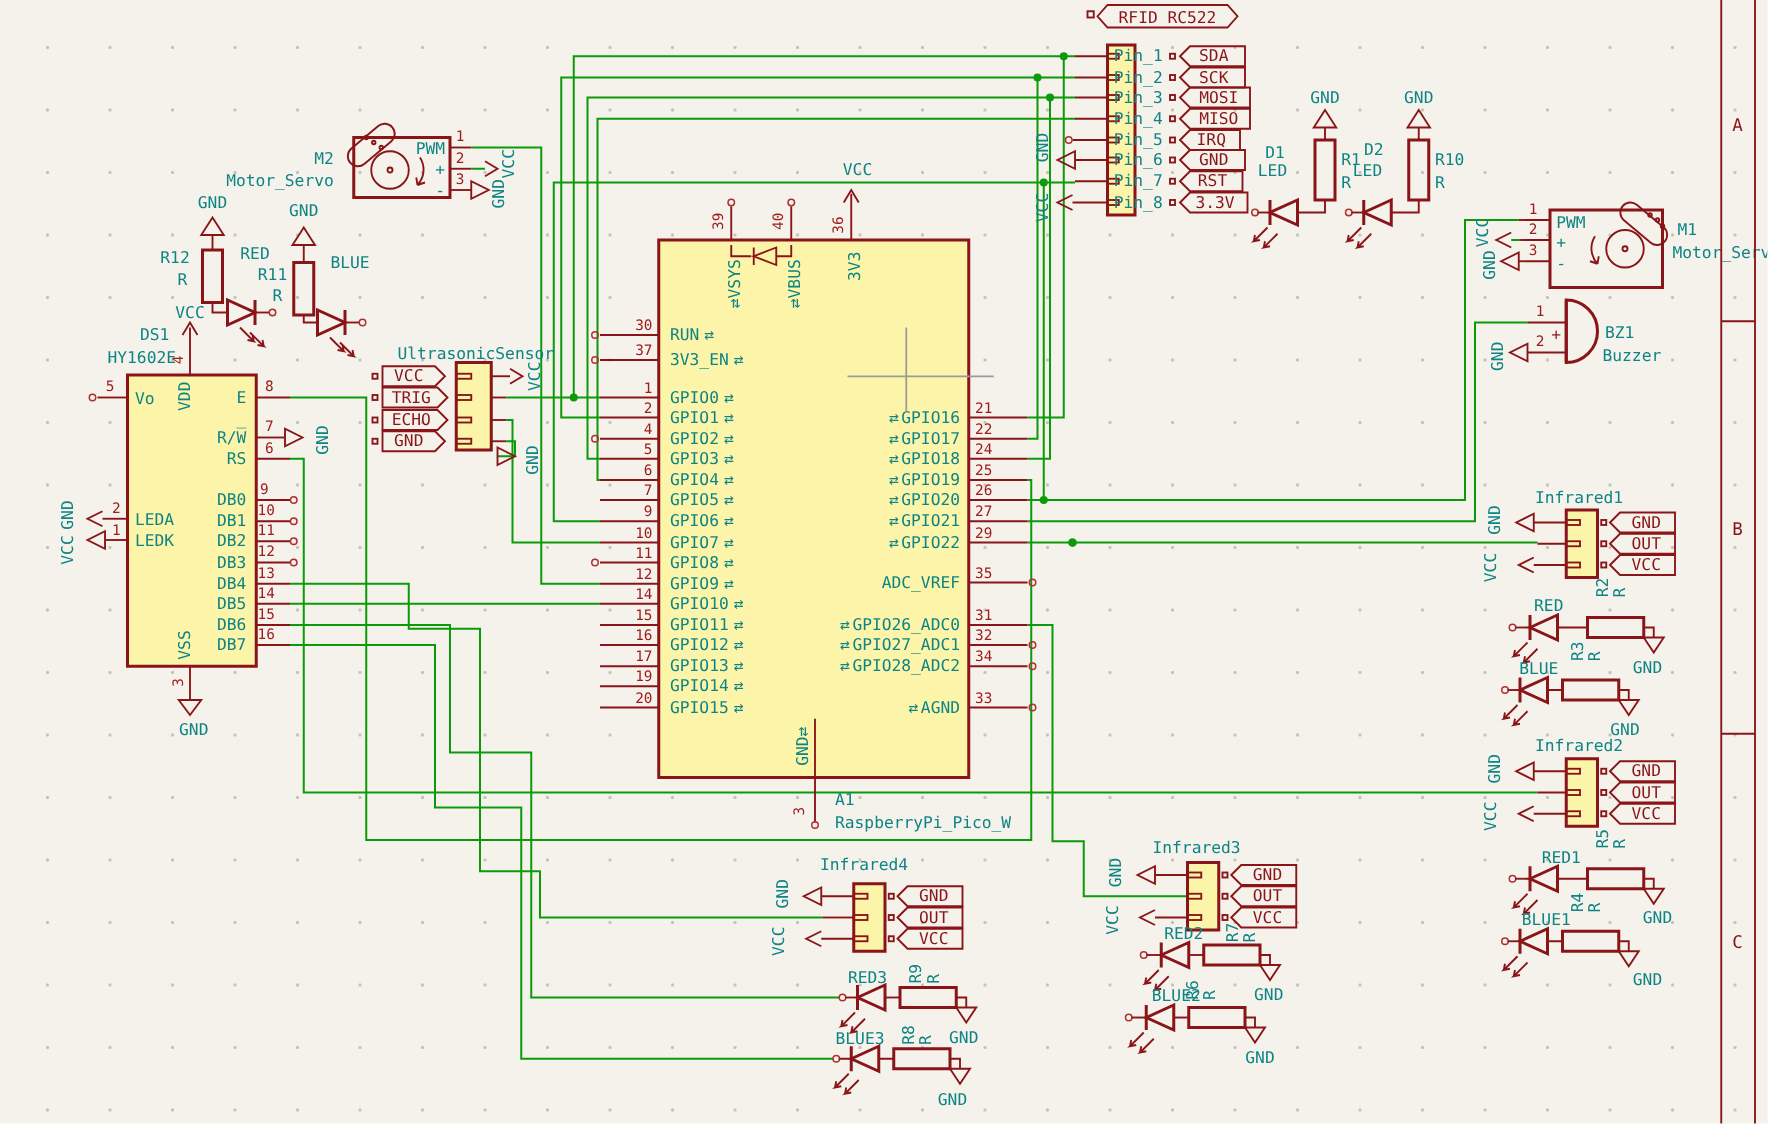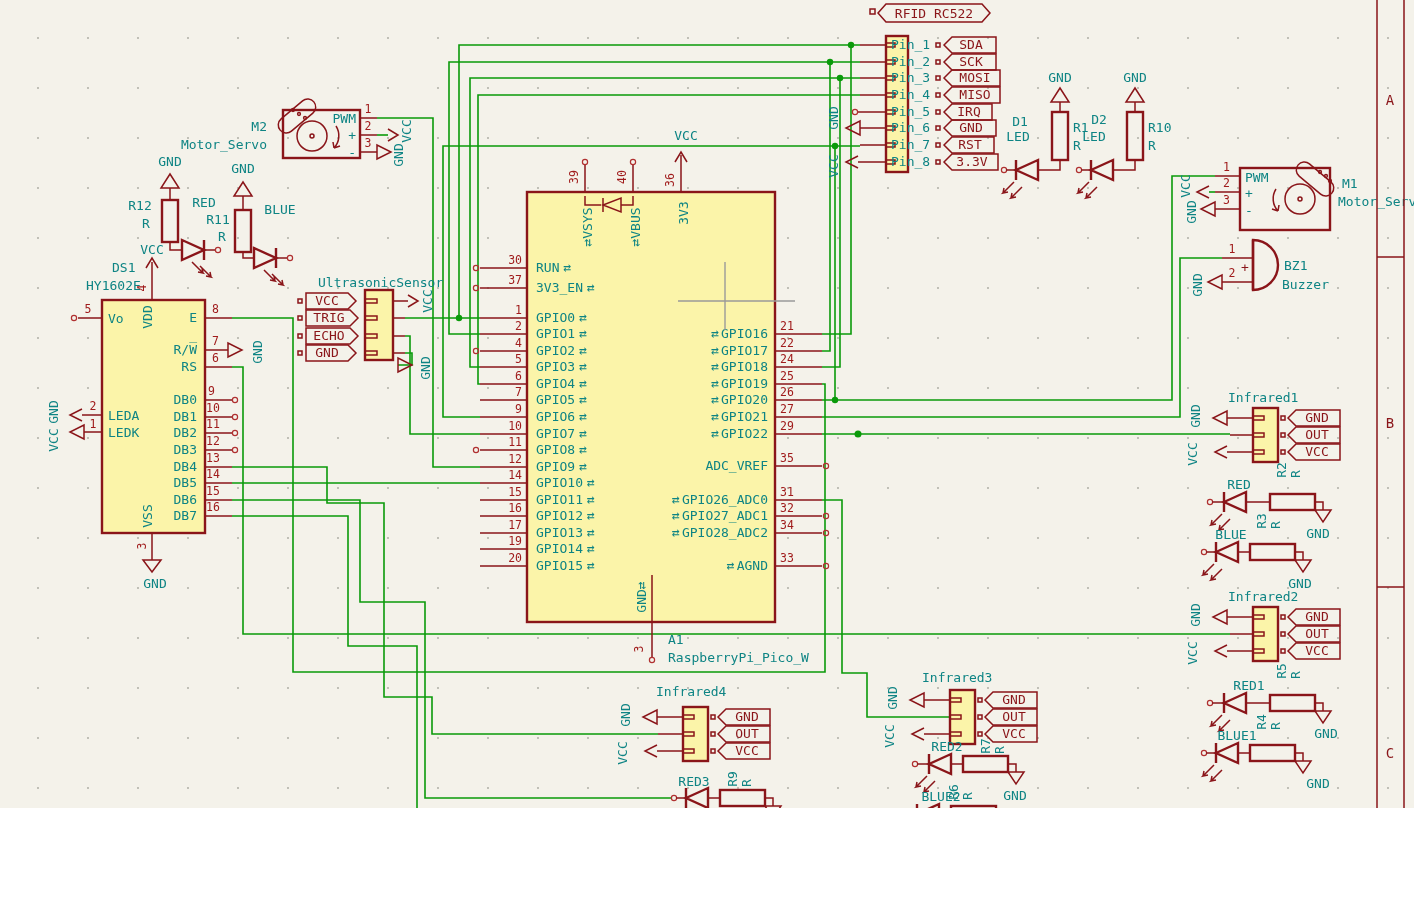--- a/index.html
+++ b/index.html
@@ -1,17 +1,17 @@
 <!DOCTYPE html>
 <html><head>
 <meta charset="utf-8">
 <style>
   html,body{margin:0;padding:0;}
   .canvas{
-    position:relative;width:1414px;height:808px;
+    position:relative;width:1414px;height:899px;
     background-color:#F4F2EA;
     background-image:radial-gradient(circle, rgba(110,110,100,.38) 1px, transparent 1.4px);
     background-size:50px 50px;background-position:13px 13px;
     font-family:"DejaVu Sans Mono", monospace;
   }
   svg{position:absolute;left:0;top:0;}
   svg text{font-family:"DejaVu Sans Mono","DejaVu Sans",monospace;}
   .w{stroke:#0A9A0A;stroke-width:1.6;fill:none}
   .s{stroke:#8A1519;stroke-width:1.5;fill:none}
   .s2{stroke:#8A1519;stroke-width:2.4;fill:none}

